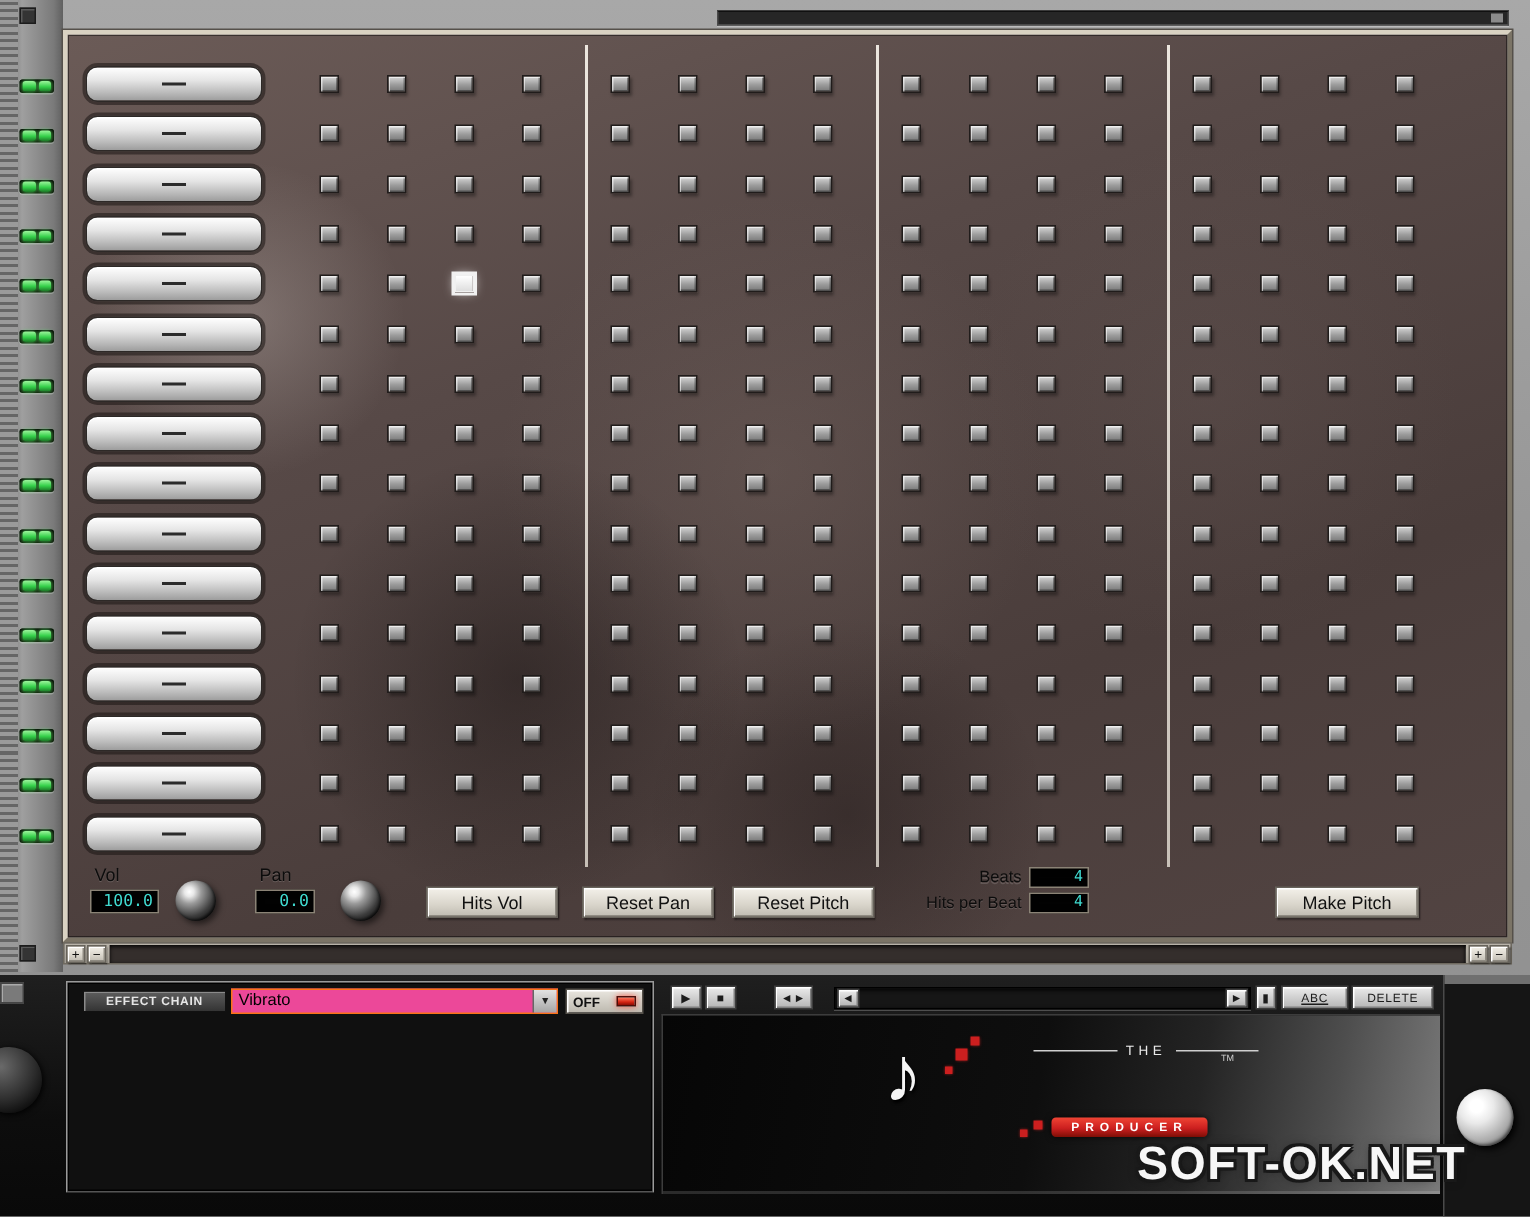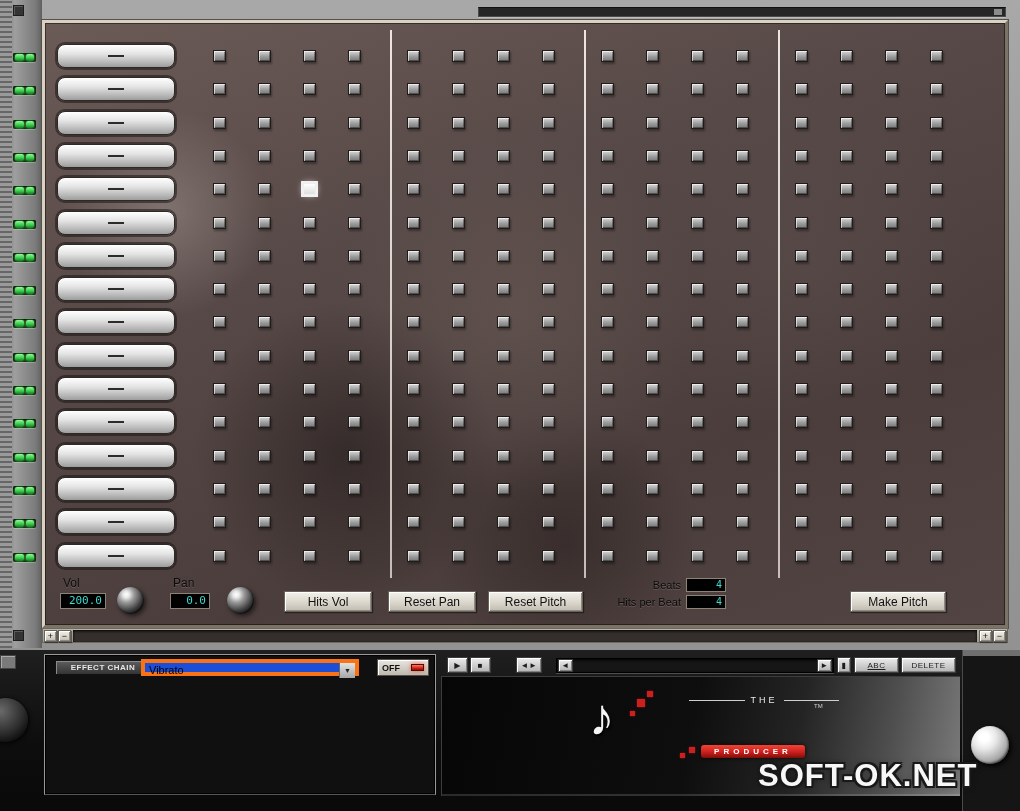--- a/index.html
+++ b/index.html
@@ -81,22 +81,22 @@
   .bl-knob{position:absolute;left:-16px;top:48px;width:44px;height:44px;border-radius:50%;
         background:radial-gradient(circle at 38% 30%, #6a6a6a, #2c2c2c 55%, #000 90%);
         box-shadow:1px 1px 4px #000;}
 
   .fx-panel{position:absolute;left:44px;top:4px;width:392px;height:141px;background:#101010;
         border:1px solid #9a9a9a;border-bottom-color:#555;box-shadow:inset 0 0 0 1px #000;}
   .fx-chain-btn{position:absolute;left:10px;top:5px;width:96px;height:15px;
         background:linear-gradient(180deg,#5e5e5e,#343434);border:1px solid #111;
         box-shadow:inset 1px 1px 0 #8a8a8a;color:#e6e6e6;font-size:8px;font-weight:bold;
         letter-spacing:.5px;display:flex;align-items:center;justify-content:center;cursor:pointer;}
-  .fx-dropdown{position:absolute;left:96px;top:4px;width:218px;height:17px;background:#1d4ed8;
-        border:4px solid #f97316;color:#000;font-size:11px;line-height:15px;padding-left:4px;cursor:pointer;}
+  .fx-dropdown{position:absolute;left:109px;top:4px;width:218px;height:17px;background:#ec4899;
+        border:1px solid #f97316;color:#000;font-size:11px;line-height:15px;padding-left:4px;cursor:pointer;}
   .fx-drop-arrow{position:absolute;right:0;top:0;width:16px;height:15px;
         background:linear-gradient(180deg,#e2e2e2,#a6a6a6);border-left:1px solid #666;
         font-size:7px;color:#222;display:flex;align-items:center;justify-content:center;}
   .fx-off{position:absolute;left:332px;top:4px;width:52px;height:17px;
         background:linear-gradient(180deg,#e9e6df,#bdb9af);border:1px solid #55514a;
         box-shadow:inset 1px 1px 0 #fff;display:flex;align-items:center;justify-content:space-between;
         padding:0 4px;cursor:pointer;text-align:center;}
   .fx-off-label{font-size:9px;font-weight:bold;color:#111;}
   .fx-off-led{width:13px;height:7px;border:1px solid #4d0d08;
         background:linear-gradient(180deg,#ff7a60,var(--off-led-red,#d42312) 60%,#8c0e06);
@@ -537,21 +537,21 @@
         <div class="cell" style="left: 795px; top: 527px;"></div>
         <div class="cell" style="left: 840px; top: 527px;"></div>
         <div class="cell" style="left: 885px; top: 527px;"></div>
       </div>
 
     <div class="vline" style="left:345px;"></div>
     <div class="vline" style="left:539px;"></div>
     <div class="vline" style="left:733px;"></div>
 
     <div class="panel-label" style="left:18px;top:553px;">Vol</div>
-    <div class="display" style="left:15px;top:570px;width:46px;height:16px;">200.0</div>
+    <div class="display" style="left:15px;top:570px;width:46px;height:16px;">100.0</div>
     <div class="knob" style="left:72px;top:564px;width:27px;height:27px;"></div>
 
     <div class="panel-label" style="left:128px;top:553px;">Pan</div>
     <div class="display" style="left:125px;top:570px;width:40px;height:16px;">0.0</div>
     <div class="knob" style="left:182px;top:564px;width:27px;height:27px;"></div>
 
     <div class="bevel-btn" style="left:239px;top:568px;width:88px;height:21px;">Hits Vol</div>
     <div class="bevel-btn" style="left:343px;top:568px;width:88px;height:21px;">Reset Pan</div>
     <div class="bevel-btn" style="left:443px;top:568px;width:95px;height:21px;">Reset Pitch</div>
 

